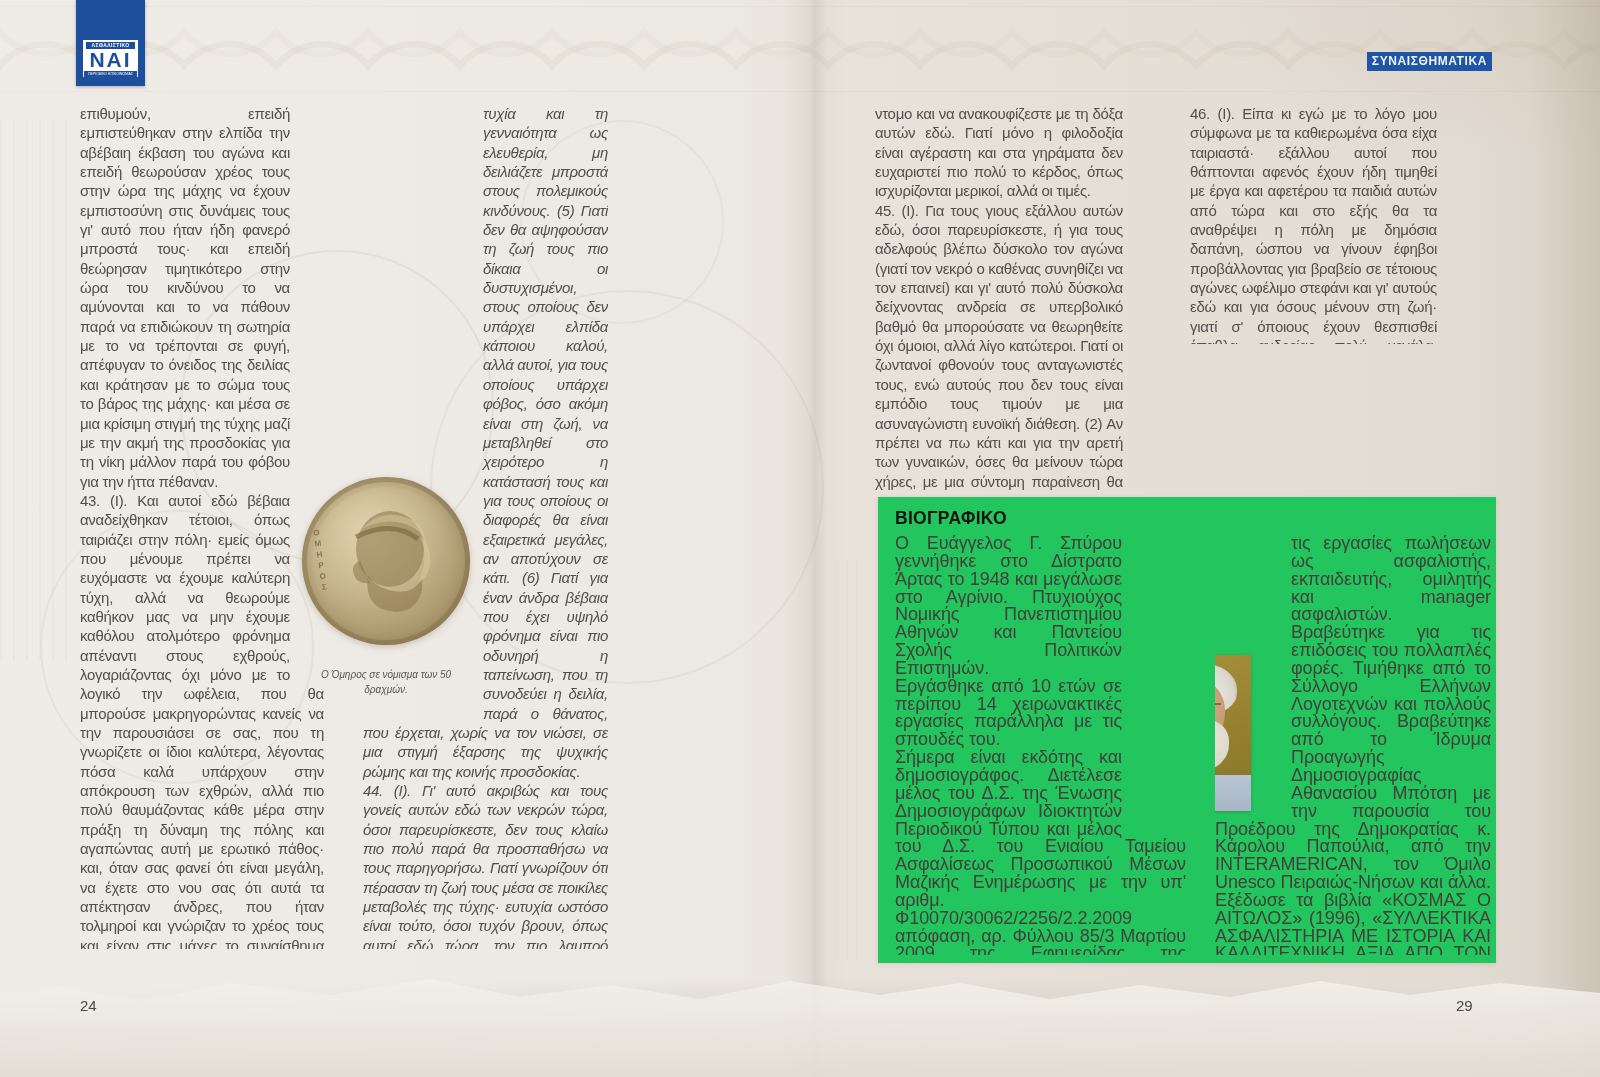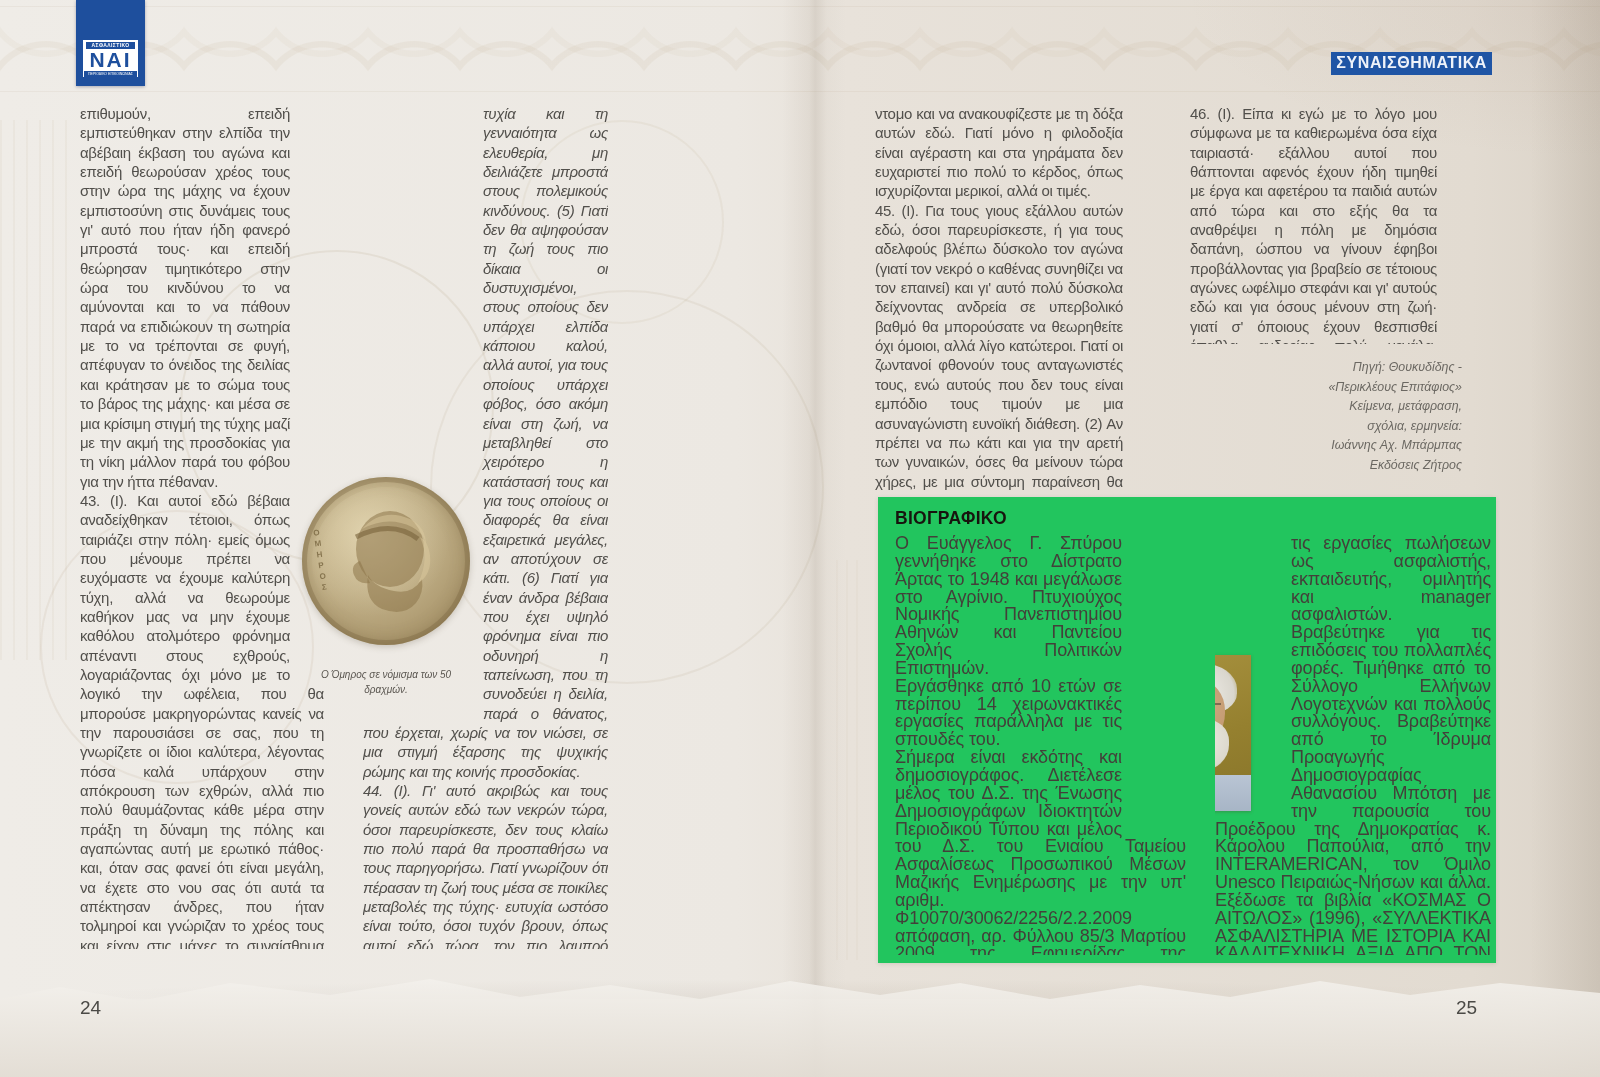--- a/index.html
+++ b/index.html
@@ -42,21 +42,21 @@
 
   
   .logo-banner{position:absolute;left:76px;top:0;width:69px;height:86px;background:#1e4f9d;
     box-shadow:0 1px 3px rgba(40,50,90,.35);}
   .logo-card{position:absolute;left:7px;top:40px;width:55px;height:37px;background:#fff;
     display:flex;flex-direction:column;justify-content:space-between;overflow:hidden;}
   .logo-chip{background:#1e4f9d;color:#fff;font-size:5px;line-height:7px;text-align:center;letter-spacing:.4px;font-weight:700;margin:2px 3px 0;}
   .logo-main{color:#1e4f9d;font-weight:800;font-size:21px;line-height:22px;text-align:center;letter-spacing:2px;}
   .logo-strip{background:#1e4f9d;color:#fff;font-size:3.5px;line-height:6px;text-align:center;margin:0 1px 1px;}
   .section-label{position:absolute;right:108px;top:52px;background:#1f55a5;color:#eef2f9;
-    font-size:16px;font-weight:700;letter-spacing:.6px;padding:2px 5px 3px;}
+    font-size:12px;font-weight:700;letter-spacing:.6px;padding:2px 5px 3px;}
 
   
   .txtcol{position:absolute;top:104px;font-size:15px;letter-spacing:-0.3px;line-height:19.35px;
     color:#514f4b;text-align:justify;overflow:hidden;}
   .txtcol .body-text{white-space:pre-line;}
   .col1{left:80px;width:244px;height:845px;}
   .col2{left:363px;width:245px;height:845px;font-style:italic;}
   .col3{left:875px;width:248px;height:388px;}
   .col4{left:1190px;width:247px;height:240px;}
   .wrap-right{float:right;width:28px;height:196px;margin:372px 0 6px 6px;}
@@ -96,21 +96,21 @@
   .portrait .face{position:absolute;left:26px;top:26px;width:50px;height:62px;border-radius:48%;
     background:radial-gradient(circle at 45% 40%, #d3ac85 0%, #c39a71 75%, #b08a62 100%);}
   .portrait .glasses{position:absolute;left:30px;top:48px;width:42px;height:10px;
     border-top:2px solid rgba(70,60,50,.55);}
   .portrait .beard{position:absolute;left:22px;top:64px;width:58px;height:52px;border-radius:46% 46% 55% 55%;
     background:radial-gradient(circle at 50% 40%, #efece4 0%, #dcd8cc 70%, transparent 100%);}
   .portrait .shirt{position:absolute;left:0;bottom:0;width:102px;height:36px;
     background:linear-gradient(#b9c5d4,#a7b5c6);}
 
   
-  .pagenum{position:absolute;font-size:19px;color:#4b4a46;z-index:5;}
+  .pagenum{position:absolute;font-size:15px;color:#4b4a46;z-index:5;}
   .pagenum-left{left:80px;top:997px;}
   .pagenum-right{left:1456px;top:997px;}
 </style>
 </head>
 <body>
 
 <div class="spread">
 
   <div class="decor frieze"></div>
   <div class="decor circle-sketch c1"></div>
@@ -143,26 +143,20 @@
 44. (Ι). Γι' αυτό ακριβώς και τους γονείς αυτών εδώ των νεκρών τώρα, όσοι παρευρίσκεστε, δεν τους κλαίω πιο πολύ παρά θα προσπαθήσω να τους παρηγορήσω. Γιατί γνωρίζουν ότι πέρασαν τη ζωή τους μέσα σε ποικίλες μεταβολές της τύχης· ευτυχία ωστόσο είναι τούτο, όσοι τυχόν βρουν, όπως αυτοί εδώ τώρα, τον πιο λαμπρό θάνατο και δοκιμάσουν, όπως εσείς, την πιο τιμητική λύπη, και σε όσους ορίστηκε με συμμετρία από τη μοίρα η ζωή τους να την περάσουν μέσα στην ευτυχία και μέσα σ' αυτή επίσης να πεθάνουν. (2) Γνωρίζω βέβαια ότι είναι δύσκολο να σας κάνω να παρηγορηθείτε γι' αυτούς, που θα τους θυμάστε πολλές φορές στην ευτυχία των άλλων, για την οποία κάποτε κι εσείς οι ίδιοι χαιρόσασταν· και λυπάται κανείς όχι για τα αγαθά που τυχόν στερείται, χωρίς να τα δοκιμάσει, αλλά γι' αυτό που τυχόν έχασε, αφού το συνήθισε. (3) Πρέπει να δείχνετε εγκαρτέρηση με την ελπίδα και άλλων παιδιών, όσοι έχετε ακόμη ηλικία να τεκνοποιήσετε· γιατί και στην ατομική ζωή τα παιδιά που θα γεννηθούν για κάποιους θα γίνουν αφορμή να ξεχάσουν αυτοί τους νεκρούς και στην πόλη θα είναι η τεκνοποίηση ωφέλιμη διπλά, και επειδή δεν θα ερημώνεται η πόλη και επειδή θα είναι ασφαλής· γιατί δεν είναι δυνατό να αποφασίζουν κατά τον ίδιο τρόπο και το ίδιο δίκαια αυτοί που κινδυνεύουν, χωρίς να εκθέτουν όμοια με τους άλλους σε κίνδυνο τα παιδιά τους. (4) Όσοι πάλι είστε προχωρημένης ηλικίας, να θεωρείτε ως κέρδος το μεγαλύτερο μέρος της ζωής σας, κατά το οποίο ήσασταν ευτυχισμένοι, και ότι το υπόλοιπο θα είναι σύ-</span>
   </div>
   <div class="txtcol col3">
     <span class="body-text">ντομο και να ανακουφίζεστε με τη δόξα αυτών εδώ. Γιατί μόνο η φιλοδοξία είναι αγέραστη και στα γηράματα δεν ευχαριστεί πιο πολύ το κέρδος, όπως ισχυρίζονται μερικοί, αλλά οι τιμές.
 45. (Ι). Για τους γιους εξάλλου αυτών εδώ, όσοι παρευρίσκεστε, ή για τους αδελφούς βλέπω δύσκολο τον αγώνα (γιατί τον νεκρό ο καθένας συνηθίζει να τον επαινεί) και γι' αυτό πολύ δύσκολα δείχνοντας ανδρεία σε υπερβολικό βαθμό θα μπορούσατε να θεωρηθείτε όχι όμοιοι, αλλά λίγο κατώτεροι. Γιατί οι ζωντανοί φθονούν τους ανταγωνιστές τους, ενώ αυτούς που δεν τους είναι εμπόδιο τους τιμούν με μια ασυναγώνιστη ευνοϊκή διάθεση. (2) Αν πρέπει να πω κάτι και για την αρετή των γυναικών, όσες θα μείνουν τώρα χήρες, με μια σύντομη παραίνεση θα πω το παν. Γιατί είναι μεγάλη για σας η δόξα να μη φανείτε κατώτερες από τη γυναικεία φύση σας και για όποια επίσης γίνεται λόγος ανάμεσα στους άνδρες όσο είναι δυνατό πιο λίγο είτε για έπαινό της είτε για κατηγορία της.</span>
   </div>
   <div class="txtcol col4">
     <span class="body-text">46. (Ι). Είπα κι εγώ με το λόγο μου σύμφωνα με τα καθιερωμένα όσα είχα ταιριαστά· εξάλλου αυτοί που θάπτονται αφενός έχουν ήδη τιμηθεί με έργα και αφετέρου τα παιδιά αυτών από τώρα και στο εξής θα τα αναθρέψει η πόλη με δημόσια δαπάνη, ώσπου να γίνουν έφηβοι προβάλλοντας για βραβείο σε τέτοιους αγώνες ωφέλιμο στεφάνι και γι' αυτούς εδώ και για όσους μένουν στη ζωή· γιατί σ' όποιους έχουν θεσπισθεί έπαθλα ανδρείας πολύ μεγάλα, ανάμεσα σ' αυτούς ζουν και άριστοι πολίτες. (2) Και τώρα, αφού ο καθένας αποτελειώσει το θρήνο για τον δικό του, πηγαίνετε στα σπίτια σας».</span>
   </div>
 
-  <div class="attribution">Πηγή: Θουκυδίδης -
-«Περικλέους Επιτάφιος»
-Κείμενα, μετάφραση,
-σχόλια, ερμηνεία:
-Ιωάννης Αχ. Μπάρμπας
-Εκδόσεις Ζήτρος</div>
 
   <div class="coin">
     <div class="coin-inner"></div>
     <svg width="168" height="168" viewBox="0 0 168 168">
       <g fill="rgba(140,116,72,.55)">
         <ellipse cx="88" cy="72" rx="34" ry="38"></ellipse>
         <path d="M58 84 q-10 4 -6 14 q4 10 16 8 z"></path>
         <path d="M66 98 q-4 26 14 34 q22 8 34 -6 q8 -10 6 -24 q-10 16 -28 12 q-20 -4 -26 -16 z"></path>
       </g>
       <g fill="rgba(220,202,158,.5)">
@@ -189,15 +183,15 @@
         <span class="face"></span>
         <span class="glasses"></span>
         <span class="beard"></span>
         <span class="shirt"></span>
 
       </span><span class="body-text">τις εργασίες πωλήσεων ως ασφαλιστής, εκπαιδευτής, ομιλητής και manager ασφαλιστών. Βραβεύτηκε για τις επιδόσεις του πολλαπλές φορές. Τιμήθηκε από το Σύλλογο Ελλήνων Λογοτεχνών και πολλούς συλλόγους. Βραβεύτηκε από το Ίδρυμα Προαγωγής Δημοσιογραφίας Αθανασίου Μπότση με την παρουσία του Προέδρου της Δημοκρατίας κ. Κάρολου Παπούλια, από την INTERAMERICAN, τον Όμιλο Unesco Πειραιώς-Νήσων και άλλα. Εξέδωσε τα βιβλία «ΚΟΣΜΑΣ Ο ΑΙΤΩΛΟΣ» (1996), «ΣΥΛΛΕΚΤΙΚΑ ΑΣΦΑΛΙΣΤΗΡΙΑ ΜΕ ΙΣΤΟΡΙΑ ΚΑΙ ΚΑΛΛΙΤΕΧΝΙΚΗ ΑΞΙΑ ΑΠΟ ΤΟΝ 19ο ΕΩΣ ΤΟΝ 20ο ΑΙΩΝΑ» (2017), «ΑΣΦΑΛΙΣΤΕΣ ΕΜΠΟΡΟΙ &amp; ΙΣΤΟΡΙΑ ΕΛΛΗΝΙΚΟΥ ΕΘΝΟΥΣ» και άλλα. Υπηρέτησε ως έφεδρος Αξιωματικός Φροντιστής Πυροβολικού. Διετέλεσε μέλος και πρόεδρος σε πολλά σωματεία και συλλόγους πολιτιστικούς και επαγγελματικούς. Είναι επίτιμος Δημότης Δήμου Μαραθώνα μετά τη δωρεά του ανδριάντα Μιλτιάδη που στήθηκε στην είσοδο του Τύμβου Μαραθώνα. Παντρεύτηκε τη Μαρία Νταγαδάκη από τα Χανιά και απέκτησαν δύο παιδιά, τον Γεώργιο-Κωνσταντίνο και την Ελπίδα.</span>
     </div>
   </div>
 
   <div class="pagenum pagenum-left">24</div>
-  <div class="pagenum pagenum-right">25</div>
+  <div class="pagenum pagenum-right">29</div>
 
 </div>
 
 </body></html>

